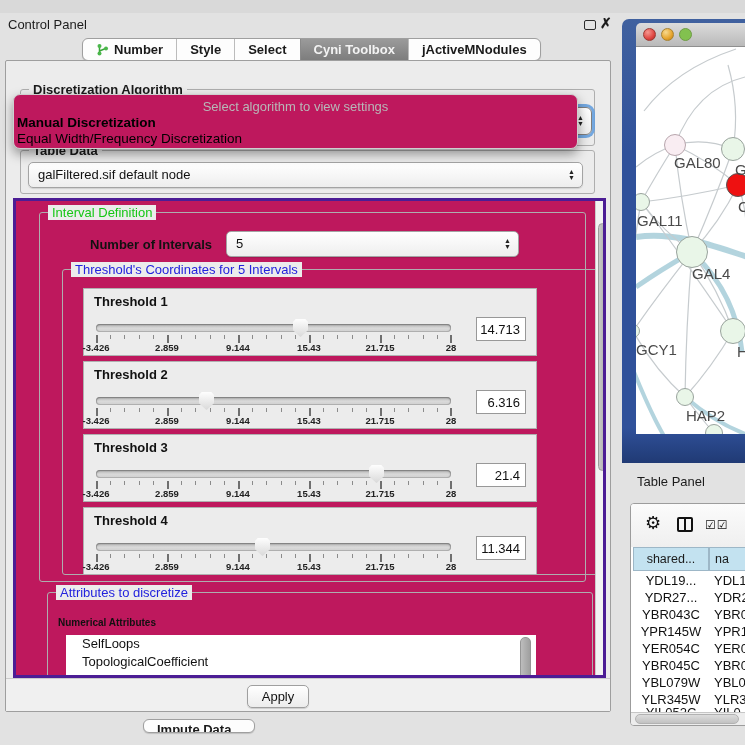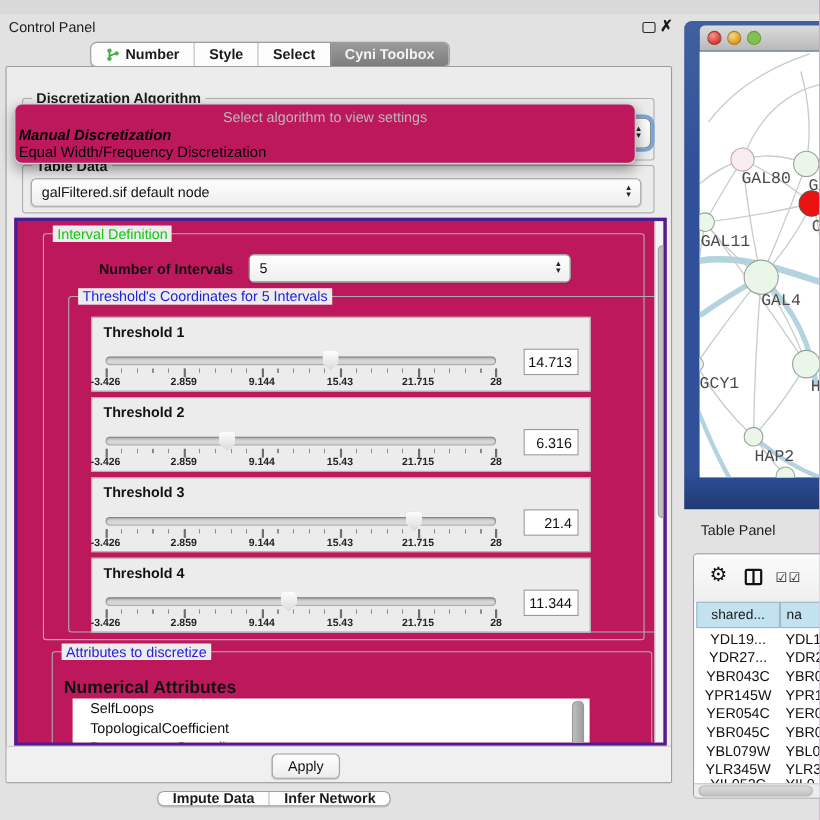--- a/index.html
+++ b/index.html
@@ -10,21 +10,21 @@
   
   .cp-title { position:absolute; left:8px; top:4px; font-size:13px; color:#1c1c1c; }
   .float-btn { position:absolute; left:584px; top:7px; width:12px; height:10px; border:1.5px solid #2a2a2a; border-radius:2px; background:transparent; }
   .close-btn { position:absolute; left:600px; top:2px; font-size:14px; font-weight:bold; color:#1a1a1a; }
 
   .seg-tabs { position:absolute; display:inline-flex; background:#fdfdfd; border:1px solid #9f9f9f; border-radius:6px; overflow:hidden; box-shadow:0 1px 1px rgba(0,0,0,.15); }
   .seg { padding:0 13px; line-height:21px; font-size:13px; font-weight:bold; color:#1a1a1a; border-left:1px solid #bcbcbc; display:flex; align-items:center; gap:5px; white-space:nowrap; }
   .seg:first-child { border-left:none; }
   .seg.sel { background:linear-gradient(#9b9b9b,#7d7d7d); color:#f3f3f3; border-left-color:#8a8a8a; }
   #topTabs { left:82px; top:25px; height:23px; }
-  #bottomTabs { left:143px; top:706px; height:14px; }
+  #bottomTabs { left:143px; top:706px; height:14px;flex-direction:column; }
   #bottomTabs .seg { line-height:20px; }
 
   .cp-body { position:absolute; left:5px; top:47px; width:606px; height:652px; background:#ececec; border:1px solid #9e9e9e; border-radius:2px; }
 
   .groupbox { position:absolute; border:1px solid #aeaeae; border-radius:3px; }
   .group-title { position:absolute; top:-8px; left:8px; background:#ececec; padding:0 4px; font-size:13px; white-space:nowrap; }
   .gt-bold { font-weight:bold; color:#1a1a1a; }
   .gt-green { color:#15c715; }
   .gt-blue  { color:#2222dd; }
 
@@ -32,21 +32,21 @@
   .combo .cval { position:absolute; left:9px; top:4px; font-size:13px; color:#111; white-space:nowrap; }
   .stepper { position:absolute; right:7px; top:50%; transform:translateY(-50%); display:flex; flex-direction:column; align-items:center; color:#222; }
   .stepper span { font-size:7px; line-height:6px; }
 
   
   #algoCombo { left:28px; top:94px; width:564px; height:28px; border-radius:6px; border:1px solid #7e7e7e; box-shadow:0 0 0 3px rgba(102,160,222,.9); z-index:5; }
 
   
   .popup { position:absolute; left:13px; top:81px; width:565px; height:55px; background:#be185d; border:1px solid #cfcfcf; border-radius:7px; box-shadow:0 5px 12px rgba(0,0,0,.4); z-index:50; }
   .popup .hint { position:absolute; top:4px; left:0; width:100%; text-align:center; color:#b8b8b8; font-size:13px; }
-  .popup .opt1 { position:absolute; top:20px; left:3px; font-weight:bold; color:#000; font-size:13.5px;font-style:italic; }
+  .popup .opt1 { position:absolute; top:20px; left:3px; font-weight:bold; color:#000; font-size:13.5px; }
   .popup .opt2 { position:absolute; top:36px; left:3px; color:#000; font-size:13.5px; }
 
   
   .scrollpane { position:absolute; left:13px; top:185px; width:593px; height:480px; border:3px solid #4c1d95; background:#be185d; overflow:hidden; }
   .vtrack { position:absolute; left:579px; top:0; width:14px; height:480px; background:#f3f3f3; border-left:1px solid #cccccc; }
   .vthumb { position:absolute; left:2px; top:22px; width:9px; height:248px; border-radius:5px; background:linear-gradient(90deg,#c9c9c9,#a9a9a9); border:1px solid #9b9b9b; }
 
   
   #intervalGroup { left:23px; top:11px; width:547px; height:370px; }
   #numIntLabel { position:absolute; left:50px; top:24px; font-weight:bold; font-size:13px; }
@@ -59,34 +59,34 @@
   .track { position:absolute; left:0; top:35px; width:355px; height:8px; border-radius:4px; background:linear-gradient(#bdbdbd,#d9d9d9 55%,#cfcfcf); box-shadow:inset 0 1px 2px rgba(0,0,0,.35), inset 0 0 0 1px #b2b2b2; }
   .thumb { position:absolute; top:30px; width:15px; height:18px; background:linear-gradient(#fefefe,#d9d9d9); clip-path:polygon(18% 0,82% 0,100% 15%,100% 62%,50% 100%,0 62%,0 15%); filter:drop-shadow(0 0 1px #7e7e7e); }
   .ticks { position:absolute; left:0; top:46px; width:356px; height:9px; }
   .tmin { position:absolute; left:0; top:0; width:356px; height:4px; background:repeating-linear-gradient(90deg,#8b8b8b 0 1px,transparent 1px 14.2px); }
   .tmaj { position:absolute; top:0; width:1.5px; height:8px; background:#6f6f6f; }
   .tlabels span { position:absolute; top:53px; transform:translateX(-50%); font-size:9.5px; font-weight:bold; color:#222; white-space:nowrap; }
   .valbox { position:absolute; left:392px; top:28px; width:50px; height:24px; background:#fff; border:1px solid #989898; font-size:13px; text-align:right; padding:4px 5px 0 0; color:#111; }
 
   
   #attrGroup { left:31px; top:391px; width:546px; height:100px; }
-  #attrSub { position:absolute; left:10px; top:24px; font-weight:bold; font-size:16px; }
+  #attrSub { position:absolute; left:10px; top:24px; font-weight:bold; font-size:10px; }
   .attr-list { position:absolute; left:18px; top:42px; width:470px; height:58px; background:#ffffff; }
   .attr-item { padding-left:16px; height:18px; line-height:18px; font-size:13px; color:#111; }
   .list-thumb { position:absolute; left:454px; top:2px; width:11px; height:44px; border-radius:5px; background:linear-gradient(90deg,#bdbdbd,#9f9f9f); border:1px solid #969696; }
 
   
   .apply-bar { position:absolute; left:6px; top:665px; width:604px; height:33px; background:#f0f0f0; border-top:1px solid #cbcbcb; }
   .apply-btn { position:absolute; left:241px; top:6px; width:62px; height:23px; background:linear-gradient(#ffffff,#ececec); border:1px solid #9f9f9f; border-radius:5px; font-size:13px; text-align:center; line-height:21px; color:#111; box-shadow:0 1px 1px rgba(0,0,0,.15); }
 
   
   .net-frame { position:absolute; left:622px; top:6px; width:123px; height:444px; background:linear-gradient(#40619f,#30519a 30%,#30519a 92%,#203a74); border-top-left-radius:7px; }
   .net-titlebar { position:absolute; left:636px; top:10px; width:109px; height:24px; background:linear-gradient(#dcdcdc,#b9b9b9); border-top-left-radius:5px; border-bottom:1px solid #8f8f8f; }
   .light { position:absolute; top:5px; width:13px; height:13px; border-radius:50%; }
-  .net-canvas { position:absolute; left:636px; top:34px; width:109px; height:387px; background:#ffffff; overflow:hidden;font-family:Liberation Mono, monospace; }
+  .net-canvas { position:absolute; left:636px; top:34px; width:109px; height:387px; background:#ffffff; overflow:hidden; }
   .node { position:absolute; border-radius:50%; border:1.5px solid #99a39d; background:#e9f6e8; }
   .nlabel { position:absolute; font-size:15px; color:#4a4a4a; white-space:nowrap; }
 
   
   #tpTitle { position:absolute; left:637px; top:461px; font-size:13px; color:#1c1c1c; }
   .tp-box { position:absolute; left:630px; top:490px; width:120px; height:223px; background:#ffffff; border:1px solid #9c9c9c; border-radius:4px 0 0 4px; overflow:hidden; }
   .tp-toolbar { position:absolute; left:0; top:0; width:100%; height:43px; background:linear-gradient(#fbfbfb,#efefef); }
   .gear { position:absolute; left:14px; top:8px; font-family:"DejaVu Sans",sans-serif; font-size:18px; color:#111; }
   .colicon { position:absolute; left:46px; top:13px; width:16px; height:15px; border:2px solid #111; border-radius:2px; }
   .colicon i { position:absolute; left:5px; top:0; width:2px; height:100%; background:#111; }
@@ -119,20 +119,23 @@
       <span>Number</span>
     </div>
     <div class="seg">
         <span>Style</span>
       </div>
     <div class="seg">
         <span>Select</span>
       </div>
     <div class="seg sel">
         <span>Cyni Toolbox</span>
+      </div>
+    <div class="seg">
+        <span>jActiveMNodules</span>
       </div>
   </div>
 
   <div class="cp-body"></div>
 
   <div class="groupbox" style="left:20px;top:76px;width:575px;height:57px;">
     <span class="group-title gt-bold">Discretization Algorithm</span>
   </div>
   <div class="combo" id="algoCombo">
     <span class="stepper">

